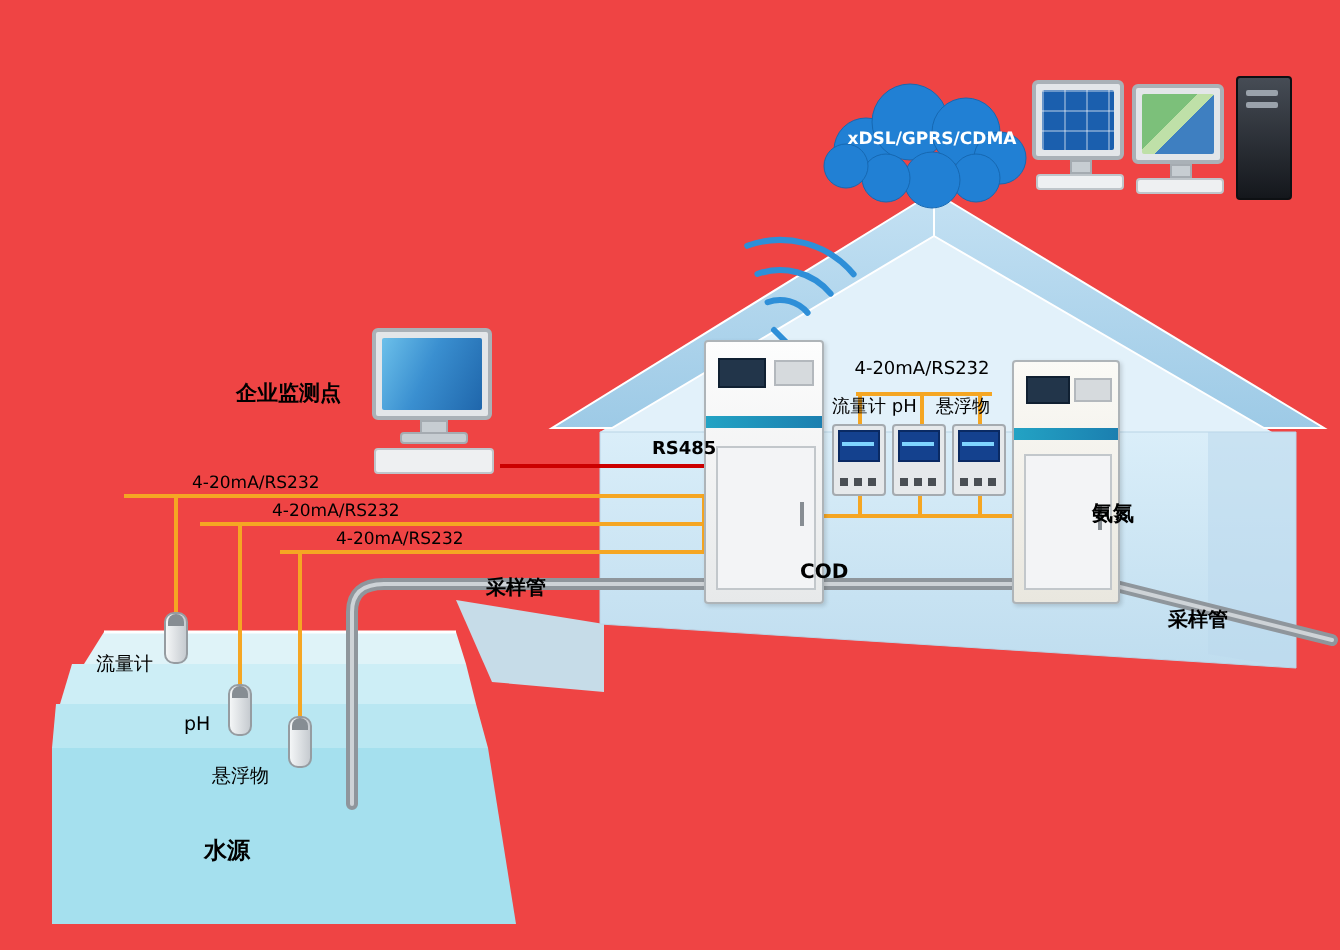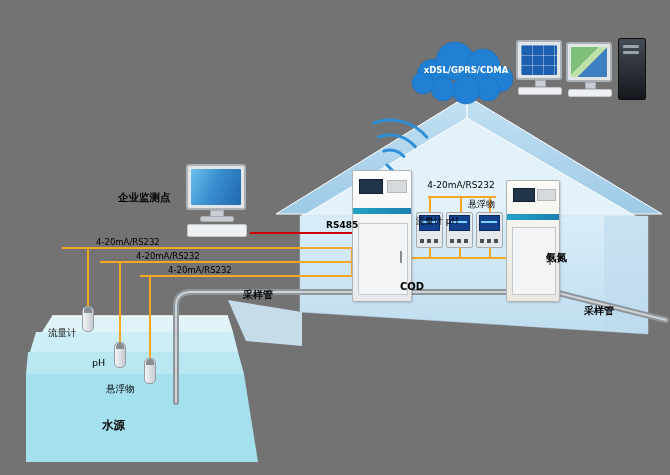--- a/index.html
+++ b/index.html
@@ -1,17 +1,17 @@
 <!DOCTYPE html>
 <html><head>
 <meta charset="utf-8">
 <style>
   html,body{margin:0;padding:0;background:#fff;}
   .stage{
-    position:relative;width:670px;height:475px;background:#737373;overflow:hidden;
+    position:relative;width:670px;height:475px;background:#ef4444;overflow:hidden;
     font-family:"DejaVu Sans","Liberation Sans",sans-serif;
   }
   .stage svg{position:absolute;left:0;top:0;}
   .lbl{position:absolute;font-size:9.5px;color:#000;white-space:nowrap;line-height:1.1;z-index:6;}
   .b{font-weight:bold;}
   .s85{font-size:8.5px;}
   .s9{font-size:9px;}
   .s10{font-size:10px;}
   .s105{font-size:10.5px;}
   .s115{font-size:11.5px;}
@@ -196,21 +196,21 @@
 
   <span class="lbl b s105" style="left:118px;top:192px;">企业监测点</span>
 
   <span class="lbl s9" style="left:326px;top:221px;font-weight:bold;">RS485</span>
 
   <span class="lbl s85" style="left:96px;top:238px;">4-20mA/RS232</span>
   <span class="lbl s85" style="left:136px;top:252px;">4-20mA/RS232</span>
   <span class="lbl s85" style="left:168px;top:266px;">4-20mA/RS232</span>
 
   <span class="lbl s9 ctr" style="left:418px;top:181px;width:86px;">4-20mA/RS232</span>
-  <span class="lbl s9" style="left:416px;top:200px;margin-top:17px;">流量计 pH</span>
+  <span class="lbl s9" style="left:416px;top:200px;">流量计 pH</span>
   <span class="lbl s9" style="left:468px;top:200px;">悬浮物</span>
 
   <span class="lbl b" style="left:400px;top:281px;font-size:10px;z-index:6;">COD</span>
 
   <span class="lbl b s105" style="left:546px;top:252px;font-family:Liberation Serif, serif;">氨氮</span>
 
   <span class="lbl b s10" style="left:243px;top:289px;">采样管</span>
   <span class="lbl b s10" style="left:584px;top:305px;">采样管</span>
 
   <span class="lbl" style="left:48px;top:316px;margin-top:12px;">流量计</span>

